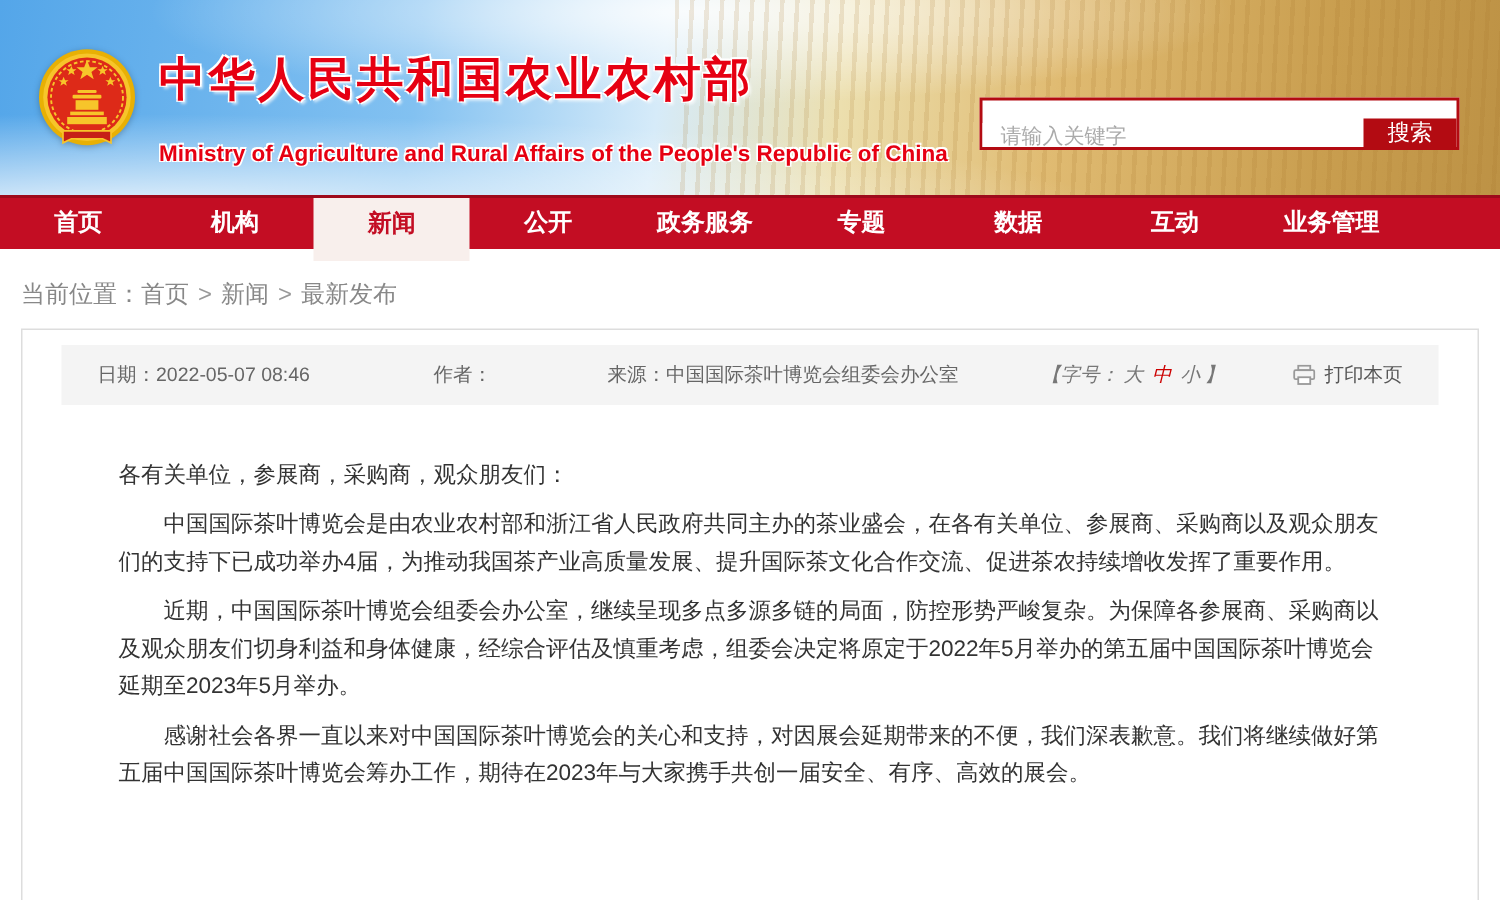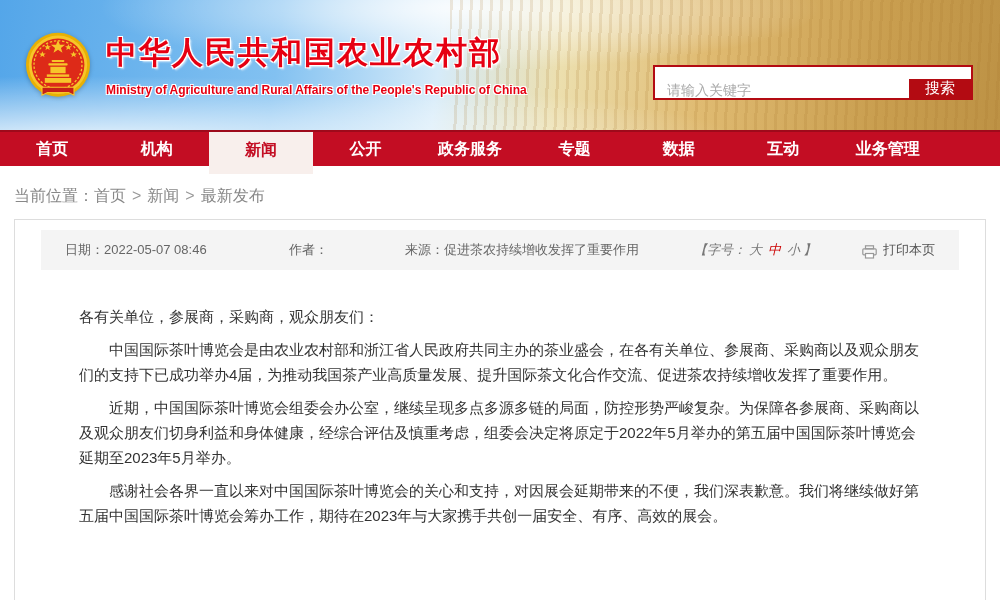--- a/index.html
+++ b/index.html
@@ -19,21 +19,21 @@
     background-repeat: no-repeat;
   }
   .brand { position: absolute; left: 18px; top: 26px; display: flex; align-items: flex-start; cursor: pointer; }
   .emblem { width: 80px; height: 84px; filter: drop-shadow(0 1px 2px rgba(0,0,0,0.25)); }
   .brand-text { margin-left: 8px; padding-top: 10px; }
   .site-title {
     font-size: 31px; font-weight: bold; color: #e60012; letter-spacing: 2px; line-height: 1.1;
     text-shadow: -1px -1px 0 #fff, 1px -1px 0 #fff, -1px 1px 0 #fff, 1px 1px 0 #fff, 2px 2px 2px rgba(255,255,255,0.7);
   }
   .site-subtitle {
-    margin-top: 13px; font-size: 12px; font-weight: bold; color: #e60012;
+    margin-top: 24px; font-size: 15px; font-weight: bold; color: #e60012;
     text-shadow: -1px -1px 0 #fff, 1px -1px 0 #fff, -1px 1px 0 #fff, 1px 1px 0 #fff;
   }
   .search-box {
     position: absolute; right: 27px; top: 65px; width: 320px; height: 35px;
     background: #fff; border: 2px solid #b30b12; display: flex; align-items: flex-end;
   }
   .search-input { flex: 1; border: none; outline: none; padding: 0 12px; font-size: 14px; color: #333;
     font-family: "Liberation Sans", sans-serif; }
   .search-input::placeholder { color: #aaa; }
   .search-btn { width: 62px; border: none; background: #b30b12; color: #fff; font-size: 15px;
@@ -61,21 +61,21 @@
   .article-title { padding: 42px 40px 24px; text-align: center; font-size: 22px; font-weight: 400; color: #333; }
 
   .meta-bar {
     margin: 10px 26px 0; height: 40px; background: #f4f4f4;
     display: flex; align-items: center; padding: 0 24px; font-size: 13px; color: #666;
   }
   .m-date { width: 224px; } .m-author { width: 116px; } .m-source { flex: 1; }
   .m-size { width: 168px; color: #777; font-style: italic; }
   .m-size .sz { margin: 0 3px; cursor: pointer; color: #777; }
   .m-size .sz.current { color: #c00; }
-  .m-print { display: flex; align-items: flex-end; color: #555; cursor: pointer; font-family: Liberation Serif, serif; }
+  .m-print { display: flex; align-items: center; color: #555; cursor: pointer; font-family: Liberation Serif, serif; }
   .m-print svg { margin-right: 6px; }
 
   .article-body { padding: 34px 64px 50px; }
   .article-body p { font-size: 15px; color: #333; line-height: 25px; margin-bottom: 8px; text-indent: 2em; }
   .article-body p.salutation { text-indent: 0; }
 </style>
 </head>
 <body>
 
 <div class="site-header">
@@ -124,21 +124,21 @@
 
 <div class="breadcrumb">
   <span>当前位置：</span><a>首页</a><span class="crumb-sep">&gt;</span><a>新闻</a><span class="crumb-sep">&gt;</span><a>最新发布</a>
 </div>
 
 <div class="content-box">
 
   <div class="meta-bar">
     <span class="m-date"><span>日期：</span><span>2022-05-07 08:46</span></span>
     <span class="m-author"><span>作者：</span><span></span></span>
-    <span class="m-source"><span>来源：</span><span>促进茶农持续增收发挥了重要作用</span></span>
+    <span class="m-source"><span>来源：</span><span>中国国际茶叶博览会组委会办公室</span></span>
     <span class="m-size"><span>【字号：</span><span class="sz">大</span><span class="sz current">中</span><span class="sz">小</span><span>】</span></span>
     <span class="m-print">
       <svg width="15" height="14" viewBox="0 0 15 14">
         <rect x="3.5" y="0.8" width="8" height="3" fill="none" stroke="#999" stroke-width="1.2"></rect>
         <rect x="0.8" y="3.8" width="13.4" height="6" rx="1" fill="none" stroke="#999" stroke-width="1.2"></rect>
         <rect x="3.5" y="8.5" width="8" height="4.5" fill="#fff" stroke="#999" stroke-width="1.2"></rect>
       </svg>
       <span>打印本页</span>
     </span>
   </div>

